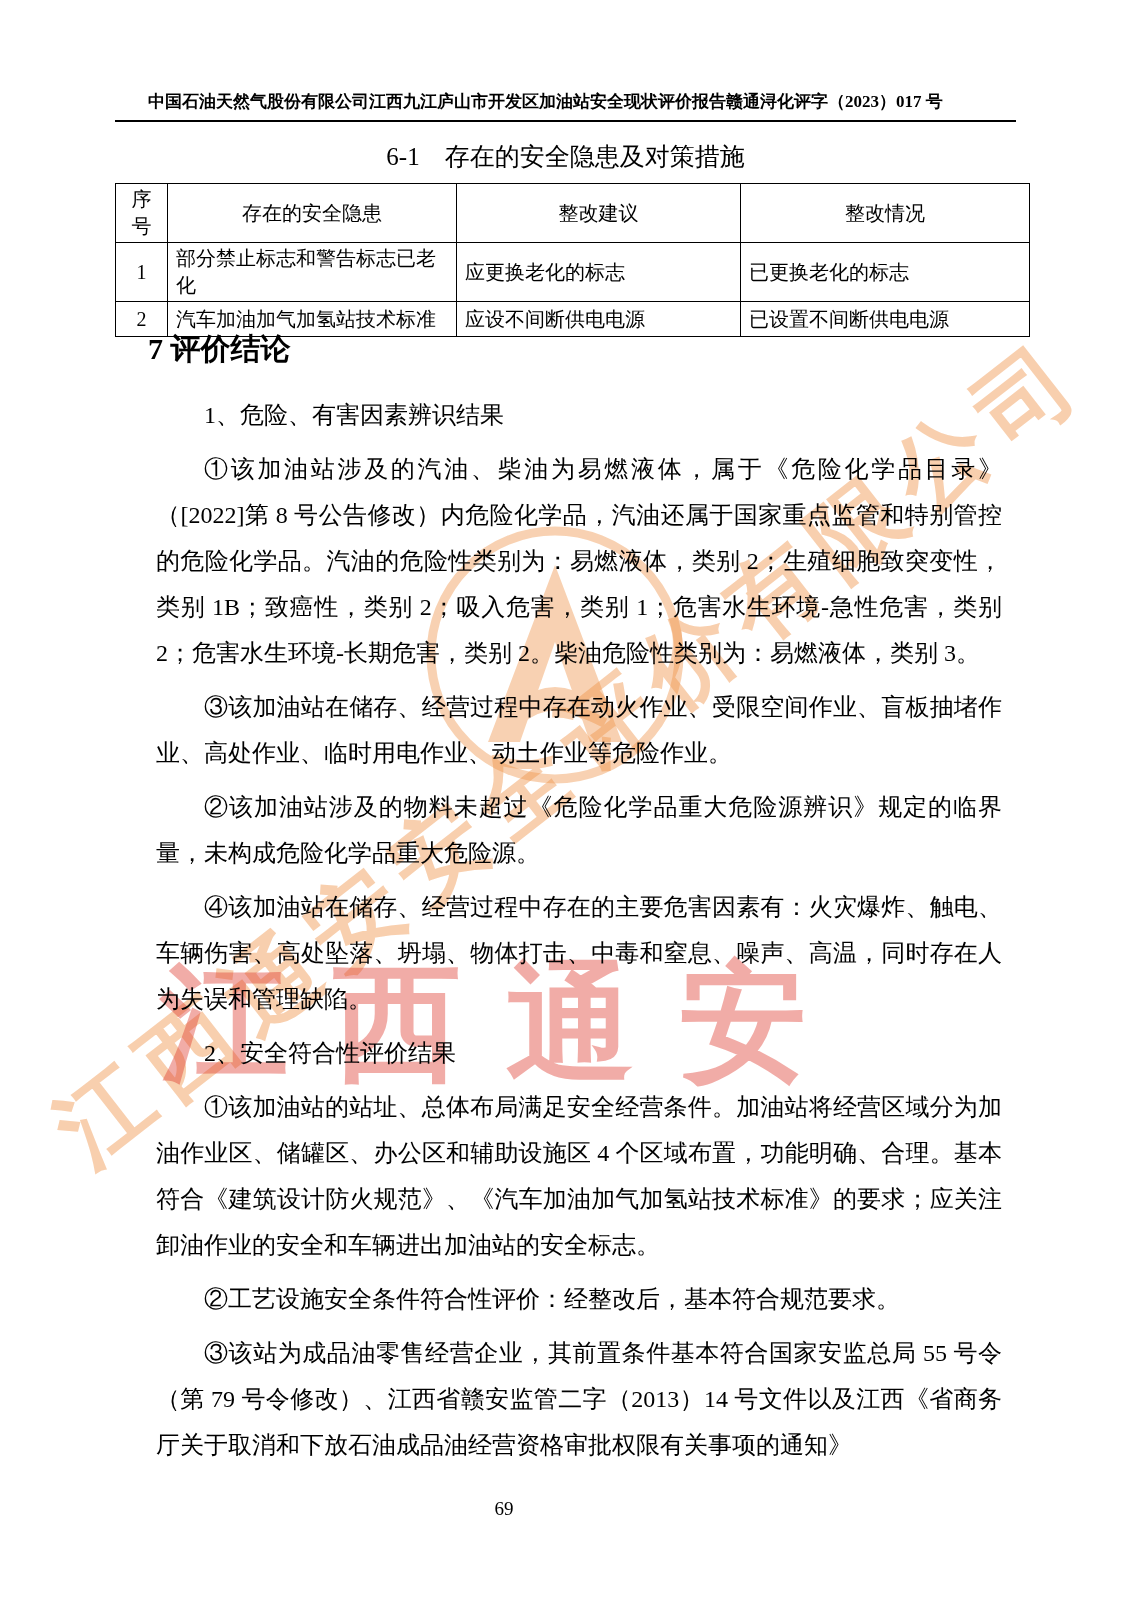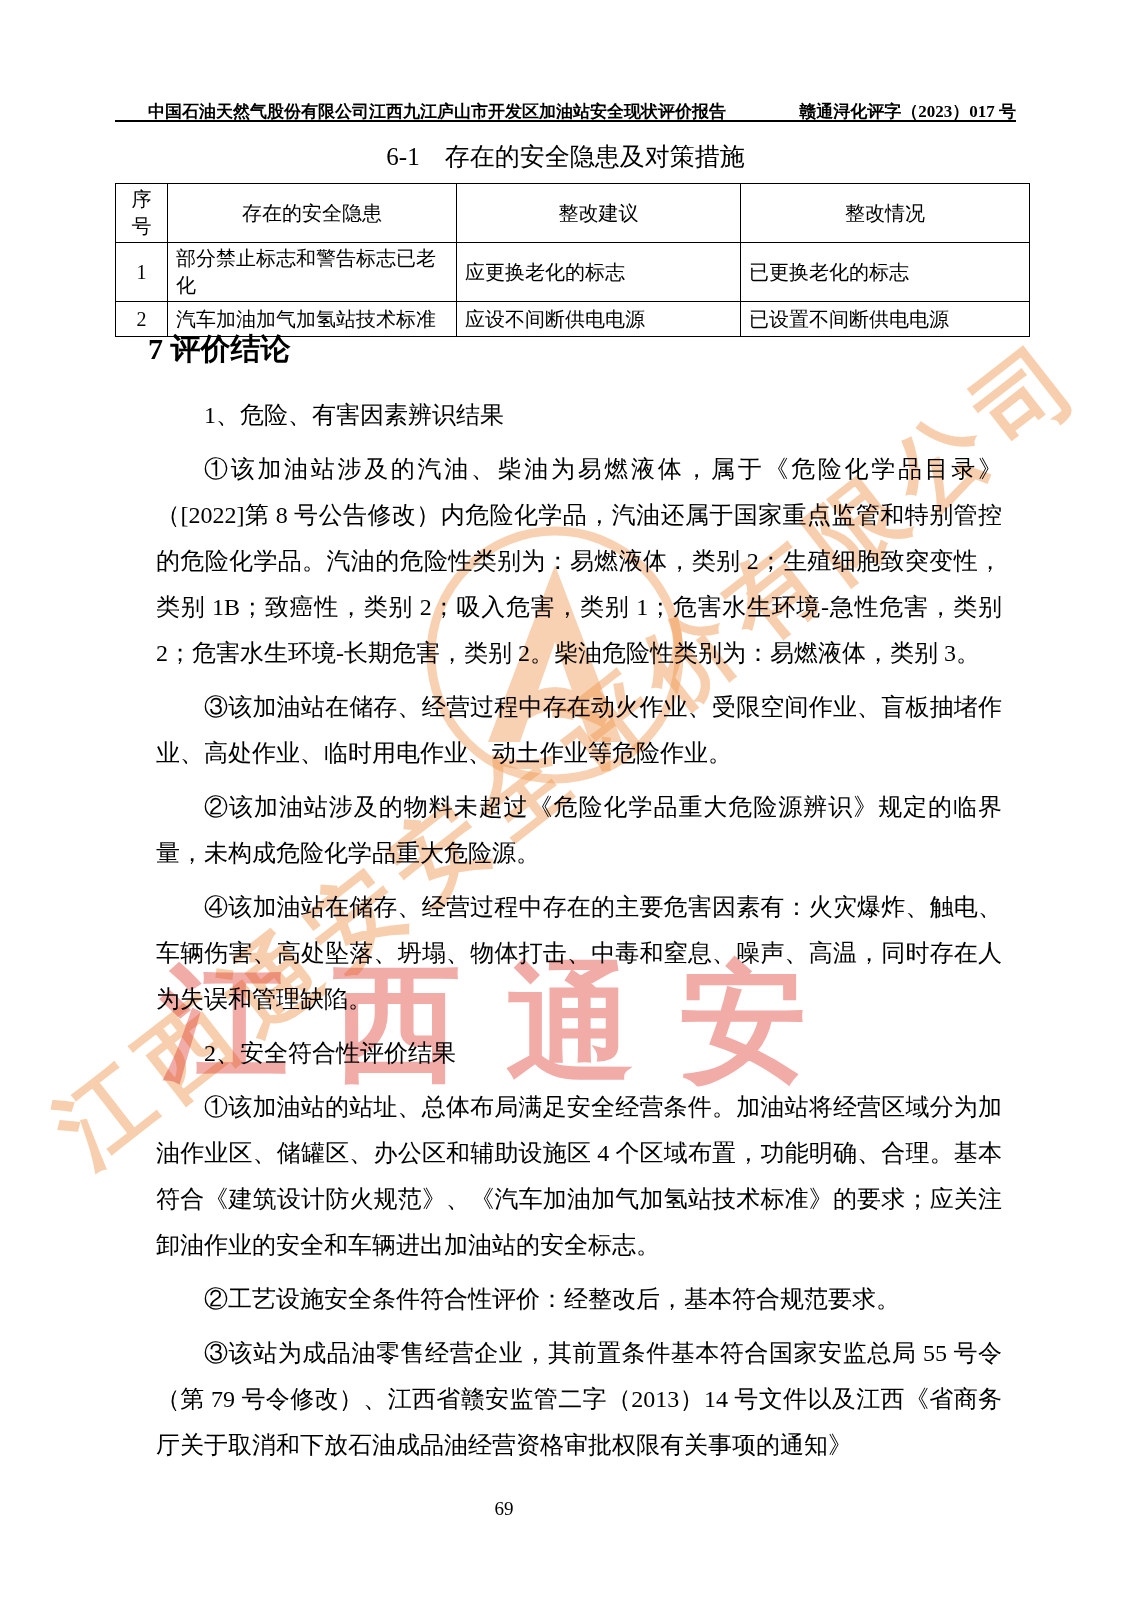--- a/index.html
+++ b/index.html
@@ -23,22 +23,22 @@
   .wm-red {
     left:160px; top:938px;
     font-size:128px; font-weight:bold; letter-spacing:45px;
     color:rgba(222,58,45,0.42);
   }
 
   
   .layer { position:absolute; z-index:1; }
 
   .header-row {
-    top:100px; left:148px; width:868px;
-    display:flex; justify-content:space-between; align-items:flex-end;
+    top:90px; left:148px; width:868px;
+    display:flex; justify-content:flex-start; align-items:flex-end;
     font-size:17px; font-weight:bold;
   }
   .header-rule { top:120px; left:115px; width:901px; border-top:2px solid #000; height:0; }
 
   .table-title { top:140px; left:0; width:1131px; text-align:center; font-size:25px; font-weight:normal; }
 
   .report-table { top:183px; left:115px; width:915px; border-collapse:collapse; font-size:20px; }
   .report-table th, .report-table td { border:1px solid #000; padding:2px 8px; }
   .report-table th { font-weight:normal; text-align:center; height:38px; }
   .report-table td { height:35px; text-align:left; }

